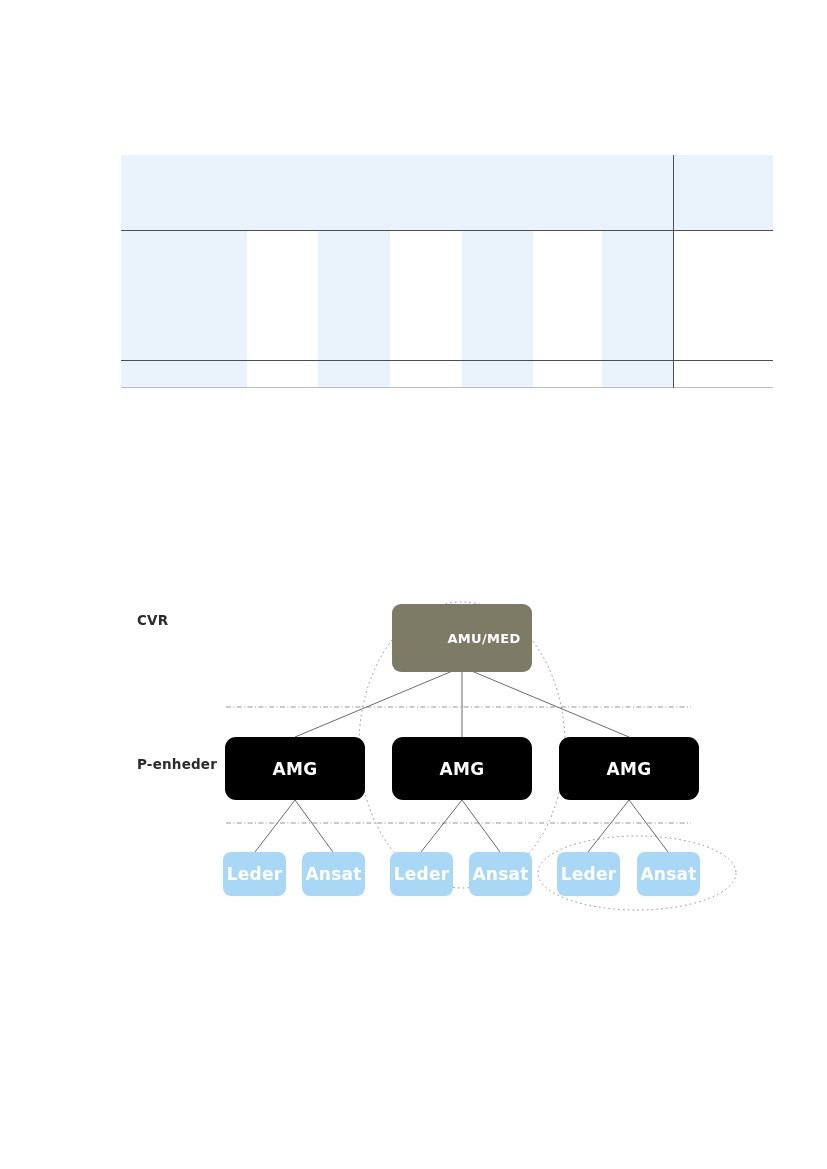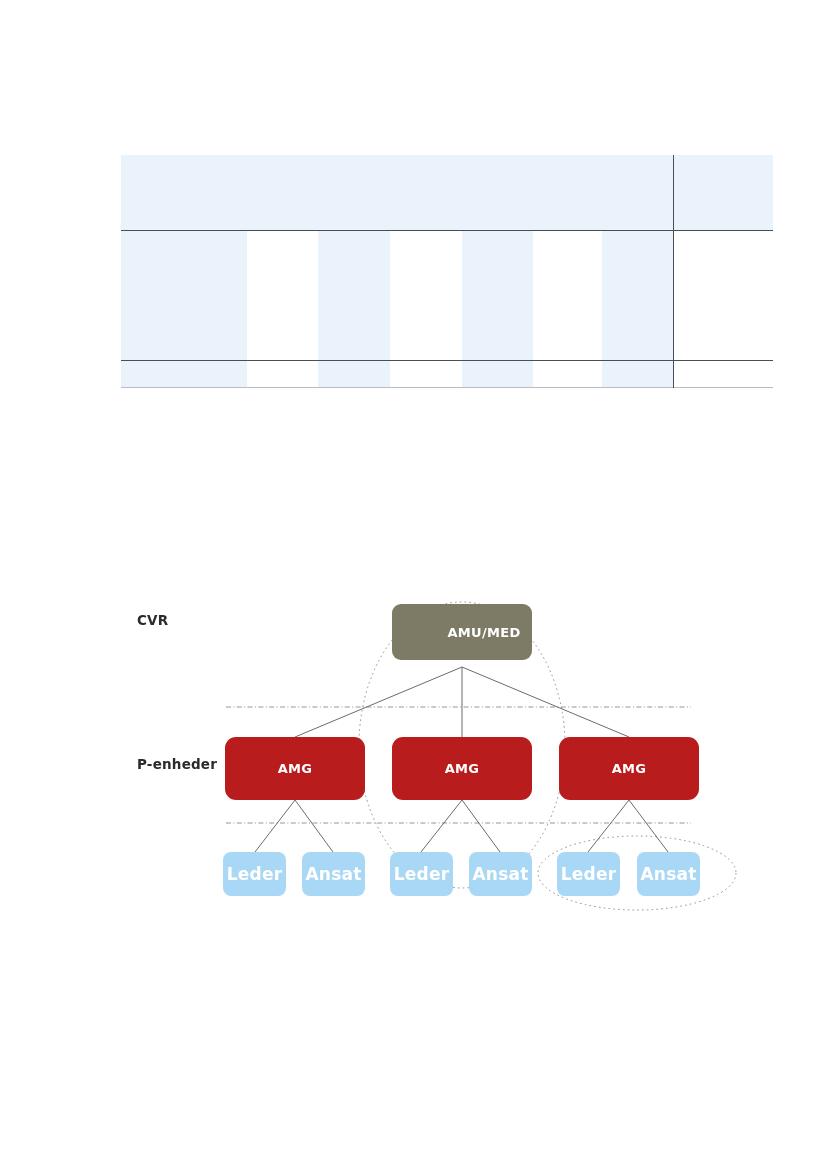--- a/index.html
+++ b/index.html
@@ -119,23 +119,23 @@
     text-align: center;
     box-sizing: border-box;
   }
   .node-root {
     background: #7d7a66;
     border-radius: 9px;
     font-size: 13px;
     letter-spacing: .3px;
   }
   .node-mid {
-    background: #b91c1c;
+    background: #000000;
     border-radius: 11px;
-    font-size: 13px;
+    font-size: 17px;
     letter-spacing: .3px;
   }
   .node-leaf {
     background: #a8d8f5;
     border-radius: 8px;
     font-size: 17px;
     letter-spacing: .2px;
   }
 </style>
 </head>
@@ -218,21 +218,21 @@
         <line x1="462" y1="260" x2="421" y2="312"></line>
         <line x1="462" y1="260" x2="500" y2="312"></line>
         <line x1="629" y1="260" x2="588" y2="312"></line>
         <line x1="629" y1="260" x2="668" y2="312"></line>
       </g>
     </svg>
 
     <div class="side-label label-cvr">CVR</div>
     <div class="side-label label-penheder">P-enheder</div>
 
-    <div class="node node-root" style="left:392px; top:64px; width:140px; height:56px;padding-left:44px;">AMU/MED</div>
+    <div class="node node-root" style="left:392px; top:64px; width:140px; height:68px;padding-left:44px;">AMU/MED</div>
 
     <div class="node node-mid" style="left:225px; top:197px; width:140px; height:63px;">AMG</div>
     <div class="node node-mid" style="left:392px; top:197px; width:140px; height:63px;">AMG</div>
     <div class="node node-mid" style="left:559px; top:197px; width:140px; height:63px;">AMG</div>
 
     <div class="node node-leaf" style="left:223px; top:312px; width:63px; height:44px;">Leder</div>
     <div class="node node-leaf" style="left:302px; top:312px; width:63px; height:44px;">Ansat</div>
 
     <div class="node node-leaf" style="left:390px; top:312px; width:63px; height:44px;">Leder</div>
     <div class="node node-leaf" style="left:469px; top:312px; width:63px; height:44px;">Ansat</div>

